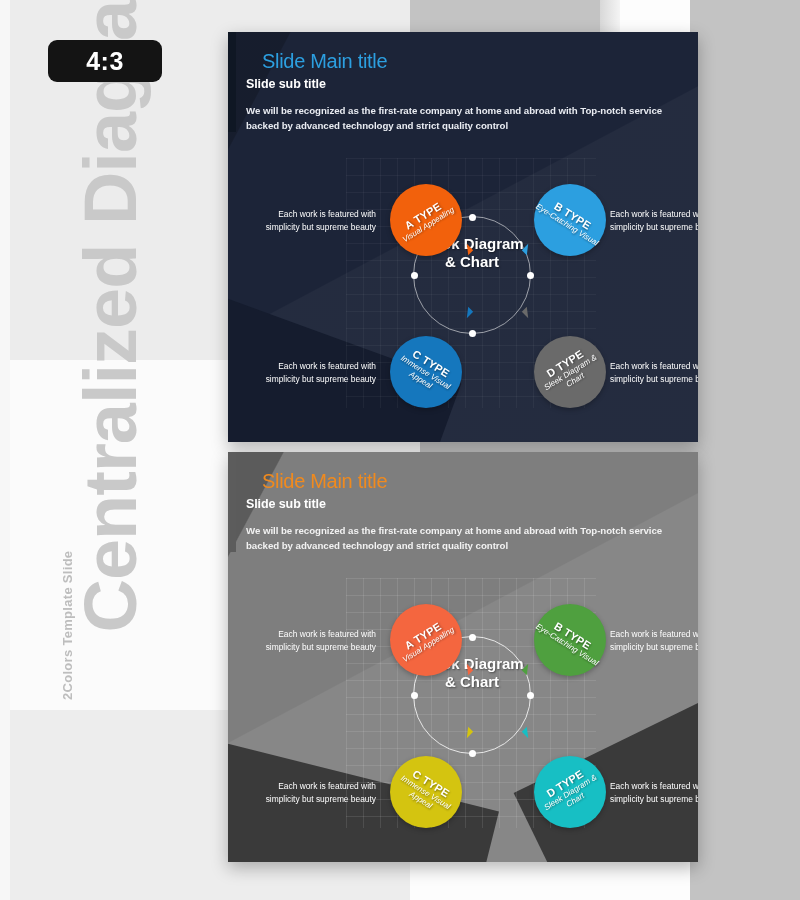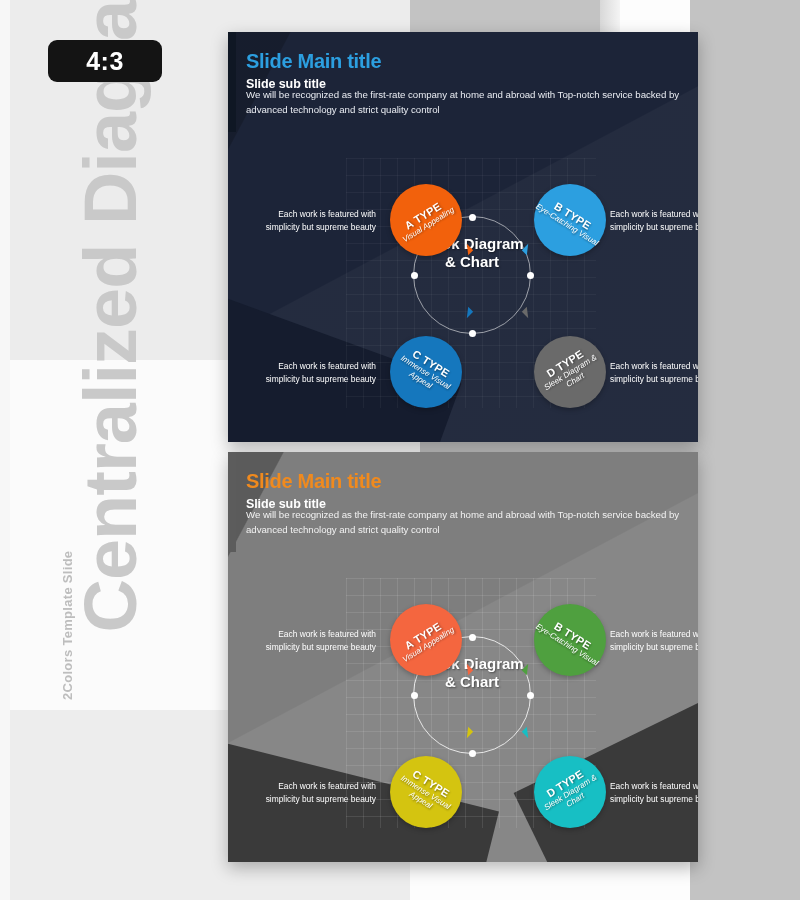--- a/index.html
+++ b/index.html
@@ -87,26 +87,26 @@
   .s2-d4{right:-80px;bottom:-80px;width:230px;height:210px;background:#3a3a3a;
     transform:rotate(-26deg);}
 
   
   .accent-bar{position:absolute;left:0;top:0;width:8px;height:100px;}
   #slide1 .accent-bar{background:#0f1724;}
   #slide2 .accent-bar{background:#5c5c5c;}
 
   
   .s-head{position:absolute;left:18px;top:18px;z-index:6;}
-  .s-title{font-size:20px;font-weight:bold;letter-spacing:-.3px;line-height:1.1;}
+  .s-title{font-size:20px;font-weight:normal;letter-spacing:-.3px;line-height:1.1;margin-left:16px;}
   #slide1 .s-title{color:#2c9fe0;}
   #slide2 .s-title{color:#f08a1e;}
   .s-sub{font-size:12.5px;font-weight:bold;color:#ffffff;margin-top:5px;letter-spacing:-.1px;}
-  .s-body{position:absolute;left:18px;top:56px;z-index:6;
-    font-size:9.7px;color:#e9ecf2;line-height:1.5;width:440px;letter-spacing:-.05px;}
+  .s-body{position:absolute;left:18px;top:72px;z-index:6;
+    font-size:9.7px;color:#e9ecf2;line-height:1.5;width:440px;letter-spacing:-.05px;font-weight:bold;}
   #slide2 .s-body{color:#f2f2f2;}
 
   
   .diagram{position:absolute;left:0;top:108px;width:470px;height:300px;z-index:5;}
   .grid-bg{
     position:absolute;left:118px;top:18px;width:250px;height:250px;
     background-image:
       linear-gradient(to right,rgba(255,255,255,.045) 1px,transparent 1px),
       linear-gradient(to bottom,rgba(255,255,255,.045) 1px,transparent 1px);
     background-size:17px 17px;

